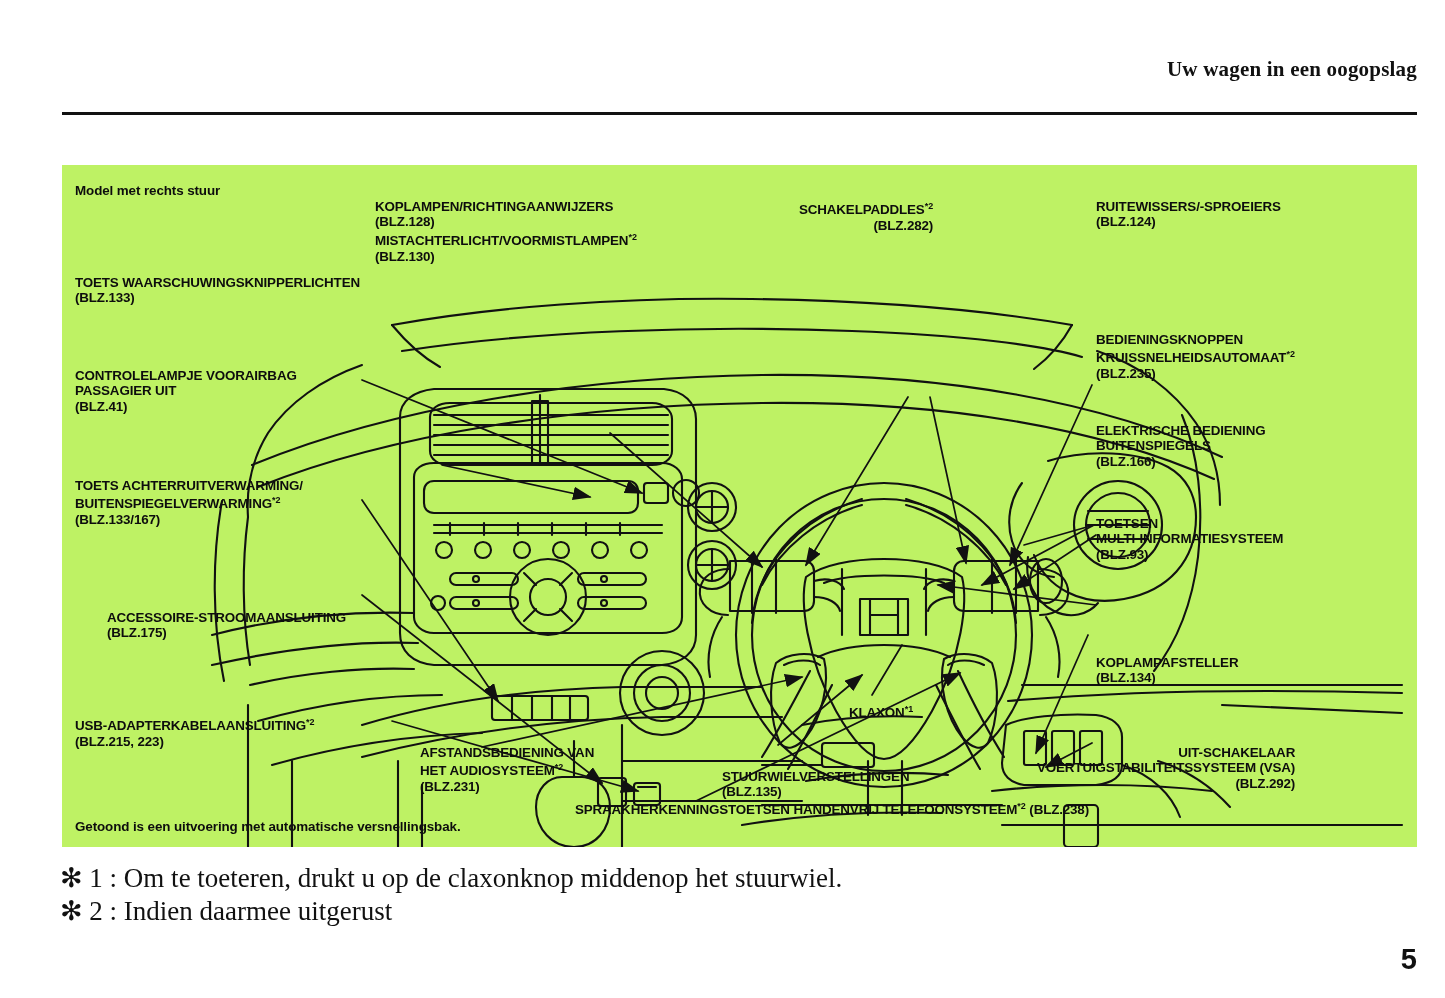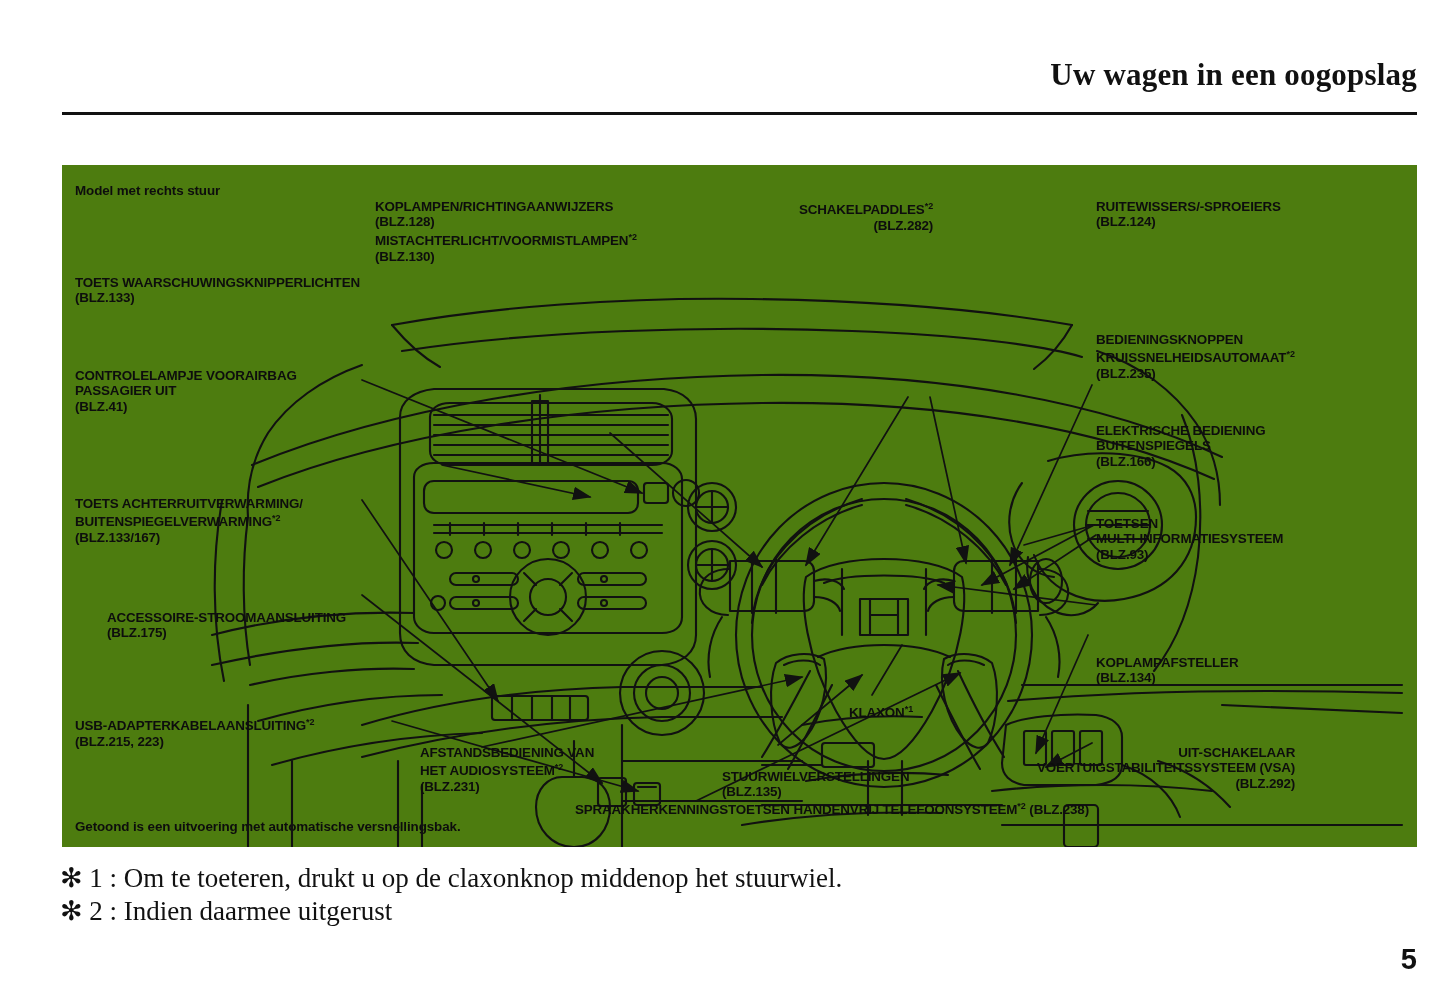--- a/index.html
+++ b/index.html
@@ -11,33 +11,33 @@
     overflow:hidden;
   }
   
   #page-header{
     position:absolute;left:0;top:0;width:1445px;height:120px;
   }
   #header-title{
     position:absolute;right:28px;top:57px;
     font-family:"Liberation Serif", serif;
     font-weight:bold;
-    font-size:31px;
+    font-size:21px;
     letter-spacing:0.2px;
     color:#111;
     white-space:nowrap;
   }
   #header-rule{
     position:absolute;left:62px;top:112px;width:1355px;height:3px;
     background:#111;
   }
   
   #diagram-panel{
     position:absolute;left:62px;top:165px;width:1355px;height:682px;
-    background:#4d7c0f;
+    background:#bef264;
   }
   .lbl{
     position:absolute;
     font-family:"Liberation Sans", sans-serif;
     font-weight:bold;
     font-size:13.4px;
     line-height:15.4px;
     color:#0d0d0d;
     letter-spacing:-0.15px;
     white-space:nowrap;
@@ -343,21 +343,21 @@
     <div>PASSAGIER UIT</div>
     <div>(BLZ.41)</div>
   </div>
 
   <div class="lbl" style="left:1034px;top:258px;">
     <div>ELEKTRISCHE BEDIENING</div>
     <div>BUITENSPIEGELS</div>
     <div>(BLZ.166)</div>
   </div>
 
-  <div class="lbl" style="left:13px;top:313px;margin-top:18px;">
+  <div class="lbl" style="left:13px;top:313px;">
     <div>TOETS ACHTERRUITVERWARMING/</div>
     <div>BUITENSPIEGELVERWARMING<span class="sup">*2</span></div>
     <div>(BLZ.133/167)</div>
   </div>
 
   <div class="lbl" style="left:1034px;top:351px;">
     <div>TOETSEN</div>
     <div>MULTI-INFORMATIESYSTEEM</div>
     <div>(BLZ.93)</div>
   </div>

